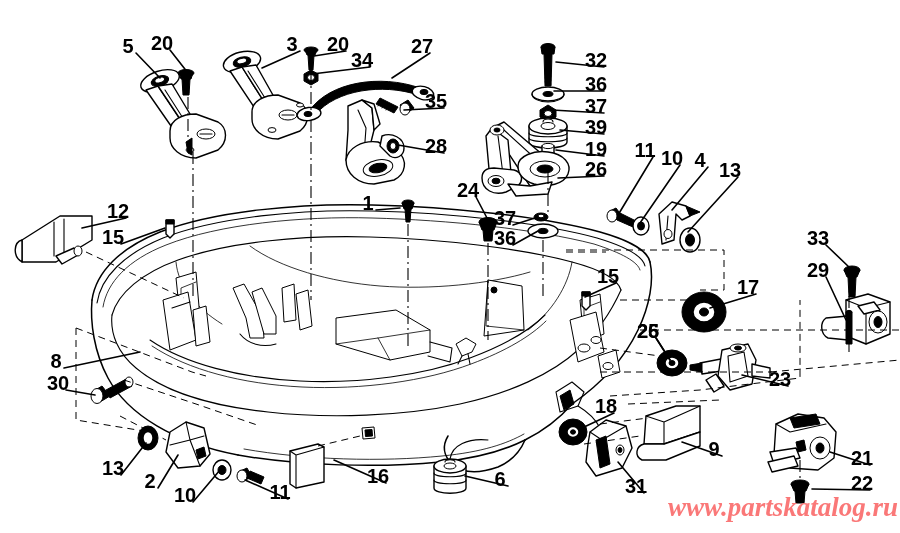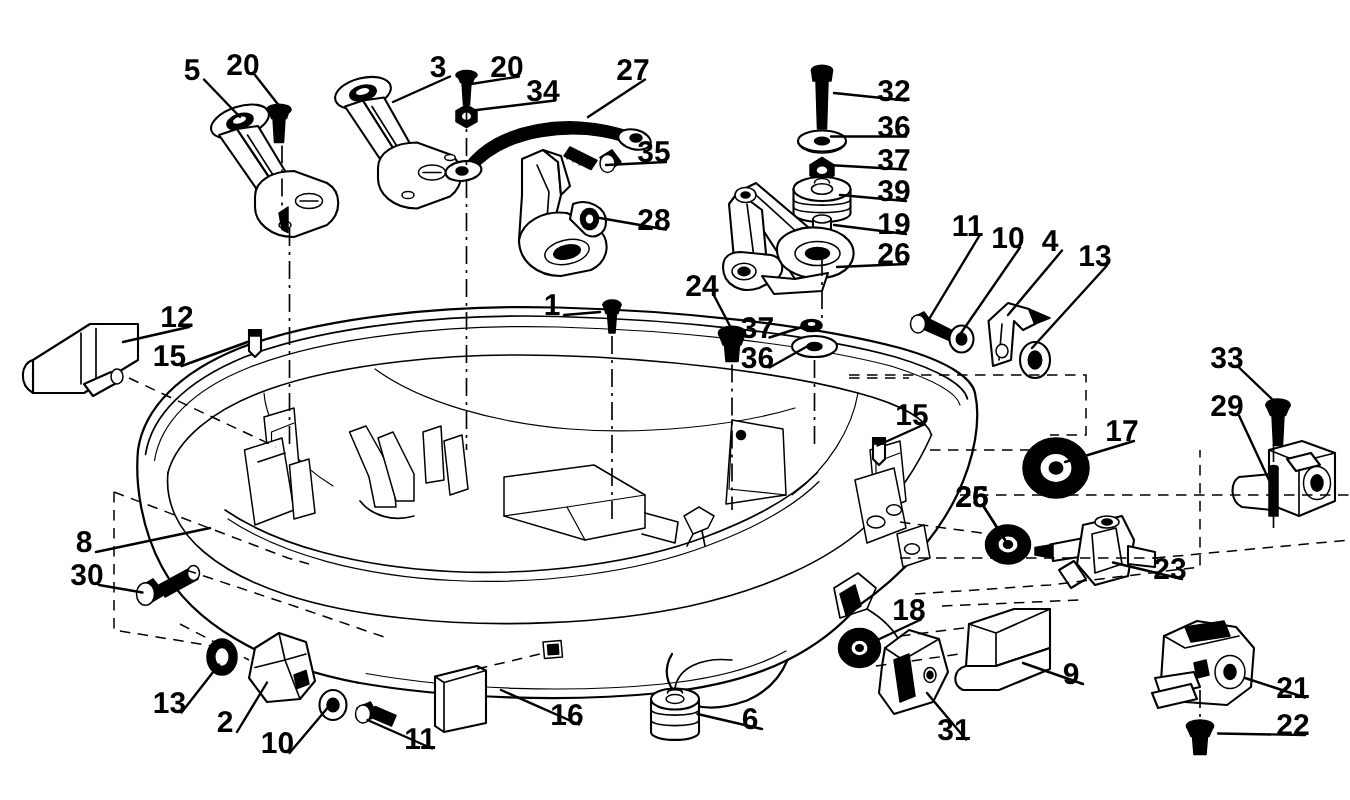--- a/index.html
+++ b/index.html
@@ -628,14 +628,15 @@
           <text class="lbl" x="862" y="485" text-anchor="middle" dominant-baseline="middle">22</text>
         </g>
         <g>
           <line class="lead" x1="656" y1="338" x2="670" y2="360"></line>
           <text class="lbl" x="648" y="333" text-anchor="middle" dominant-baseline="middle">26</text>
         </g>
       </g>
 
 </svg>
 
+<div class="wm" style="left:668px;top:492px;">www.partskatalog.ru</div>
 
 </div>
 
 </body></html>

